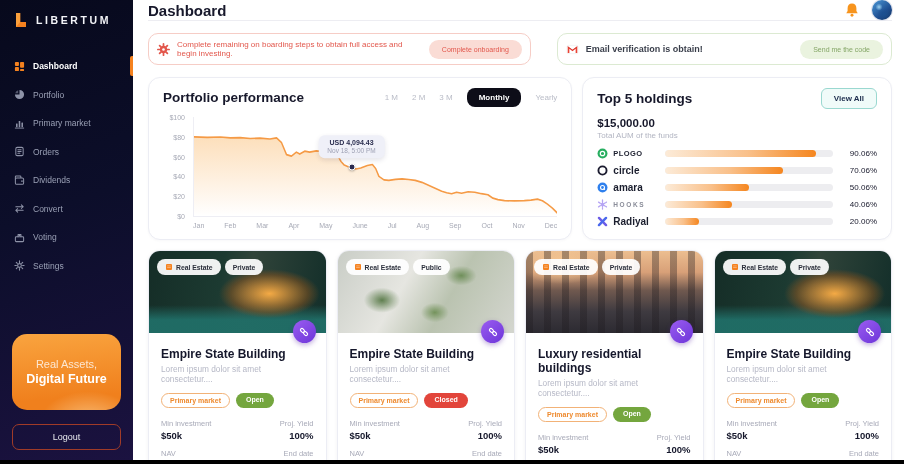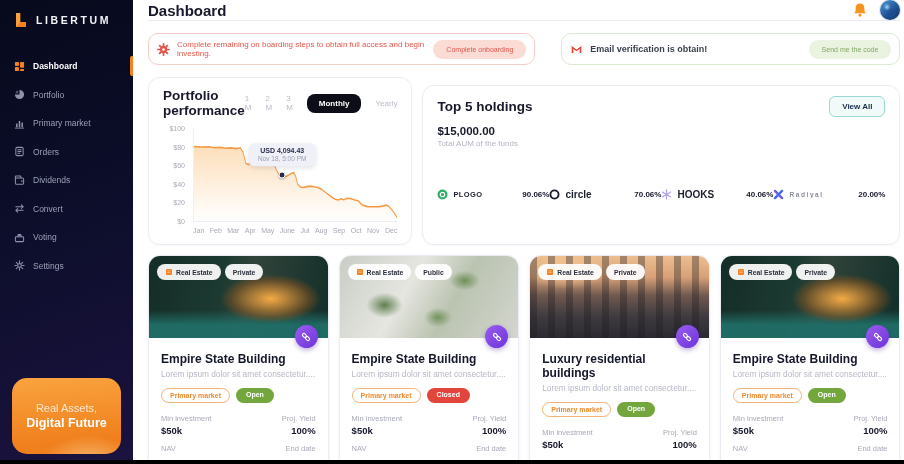--- a/index.html
+++ b/index.html
@@ -55,33 +55,33 @@
   .ylabels { width:30px; display:flex; flex-direction:column; justify-content:space-between; font-size:7px; color:#a7aab6; text-align:right; padding-right:8px; margin:-3px 0; }
   .plot { flex:1; position:relative; border-left:1px solid #eeeef4; border-bottom:1px solid #eeeef4; }
   .plot svg { position:absolute; inset:0; width:100%; height:100%; }
   .months { display:flex; justify-content:space-between; margin:5px 0 0 30px; font-size:7px; color:#a7aab6; }
   .tooltip { position:absolute; transform:translate(-50%,-112%); background:#eff0f8; border-radius:6px; padding:4px 9px; text-align:center; box-shadow:0 2px 5px rgba(30,30,70,.12); pointer-events:none; }
   .tt-val { font-size:7px; font-weight:800; color:#2a2d4e; }
   .tt-time { font-size:6.5px; color:#9ea1b4; margin-top:1px; }
   .dot { position:absolute; width:7px; height:7px; border-radius:50%; background:#2b2a4e; border:1.5px solid #fff; transform:translate(-50%,-50%); box-shadow:0 1px 2px rgba(0,0,0,.25); }
 
   
-  .holdings { flex:1; display:flex; flex-direction:column;margin-top:8px; }
+  .holdings { flex:1; display:flex; flex-direction:column; }
   .view-all { margin-left:auto; background:#f0fbf9; border:1px solid #9ad8d0; color:#1c2c4c; border-radius:6px; padding:5px 12px; font-size:8px; font-weight:700; cursor:pointer; font-family:inherit; }
   .aum { font-size:11.5px; font-weight:800; color:#17182b; margin-top:8px; }
   .aum-cap { font-size:8px; color:#b2b5c2; margin-top:2px; }
-  .hrows { display:flex; flex-direction:row; justify-content:space-between; flex:1; margin-top:8px; padding-bottom:2px; }
+  .hrows { display:flex; flex-direction:column; justify-content:space-between; flex:1; margin-top:8px; padding-bottom:2px; }
   .hrow { display:flex; align-items:center; }
   .hico { width:11px; height:11px; flex:0 0 11px; margin-right:5px; }
   .hname { width:46px; font-size:10px; color:#1b1e2e; font-weight:600; white-space:nowrap; overflow:hidden; }
   .hrow:nth-child(1) .hname { font-weight:800; letter-spacing:.4px; font-size:7.5px; }
   .hrow:nth-child(4) .hname { letter-spacing:1.6px; color:#8a8d99; font-size:6.5px; font-weight:700; }
   .bar-track { flex:1; height:7px; background:#ededf0; border-radius:4px; margin:0 10px 0 6px; overflow:hidden; }
   .bar-fill { height:100%; border-radius:4px; background:linear-gradient(90deg,#fcebd8 0%,#f9c08a 55%,#f5861f 100%); }
-  .hpct { width:34px; text-align:right; font-size:8px; font-weight:700; color:#17182b; }
+  .hpct { width:34px; text-align:right; font-size:8px; font-weight:400; color:#17182b; }
 
   
   .cards { display:flex; gap:10px; margin-top:10px; }
   .pcard { flex:1; border:1px solid #ecedf4; border-radius:12px; background:#fff; box-shadow:0 1px 4px rgba(20,20,60,.05); }
   .pimg { height:82px; border-radius:11px 11px 0 0; position:relative; }
   .img-villa-night { background:radial-gradient(70px 34px at 68% 52%, rgba(255,176,70,.95), rgba(140,85,30,.5) 55%, transparent 72%),linear-gradient(to top, rgba(32,110,103,.95) 0 16%, transparent 34%),linear-gradient(100deg,#152d27 0%,#1c3a31 40%,#31443a 55%,#122e29 100%); }
   .img-aerial { background:radial-gradient(26px 18px at 25% 60%, #5f7f4f, transparent 70%),radial-gradient(22px 14px at 70% 30%, #6f8f5a, transparent 70%),radial-gradient(20px 14px at 55% 75%, #74935c, transparent 70%),linear-gradient(120deg,#c9cdc6 0%,#e6e6e1 38%,#bac3b0 62%,#d4d6cf 100%); }
   .img-dusk { background:repeating-linear-gradient(90deg, rgba(30,26,30,.35) 0 7px, transparent 7px 18px),radial-gradient(60px 26px at 20% 18%, rgba(250,205,150,.9), transparent 70%),linear-gradient(to bottom,#ecbe90 0%,#d8a078 26%,#70594f 48%,#3e3a40 74%,#2c2a31 100%); }
   .ptags { position:absolute; top:8px; left:8px; display:flex; gap:4px; }
   .wpill { display:flex; align-items:center; gap:3px; background:rgba(255,255,255,.93); border-radius:9px; height:16px; padding:0 8px; font-size:6.8px; font-weight:700; color:#2c303c; }
@@ -173,20 +173,21 @@
             <path d="M6 1 v1.6 M6 9.4 v1.6 M1 6 h1.6 M9.4 6 H11 M2.5 2.5 l1.1 1.1 M8.4 8.4 l1.1 1.1 M2.5 9.5 l1.1-1.1 M8.4 3.6 l1.1-1.1"></path>
           </svg>
         <span>Settings</span>
       </div>
     </nav>
     <div class="side-spacer"></div>
     <div class="promo">
       <span class="promo-l1">Real Assets,</span>
       <span class="promo-l2">Digital Future</span>
     </div>
+    <button class="logout">Logout</button>
   </aside>
 
   <main class="main">
     <div class="topbar">
       <h1 class="page-title">Dashboard</h1>
       <div class="top-actions">
         <svg class="bell" viewBox="0 0 12 12">
             <path d="M6 1.1 c-2.1 0 -3.3 1.5 -3.3 3.5 v2.2 l-1 1.7 h8.6 l-1 -1.7 V4.6 c0 -2 -1.2 -3.5 -3.3 -3.5 z" fill="#f7941d"></path>
             <circle cx="6" cy="10" r="1.1" fill="#f7941d"></circle>
           </svg>
@@ -297,20 +298,32 @@
                 <circle cx="5" cy="5" r="3.7" fill="none" stroke="#1b1b2f" stroke-width="1.7"></circle>
               </svg>
             <span class="hname">circle</span>
             <div class="bar-track">
                 <div class="bar-fill" style="width: 70.06%;"></div>
               </div>
             <span class="hpct">70.06%</span>
           </div>
           <div class="hrow">
             <svg class="hico" viewBox="0 0 10 10">
+                <circle cx="5" cy="5" r="4.5" fill="#2f80ed"></circle>
+                <circle cx="5" cy="5" r="1.8" fill="none" stroke="#fff" stroke-width="1"></circle>
+                <circle cx="6.6" cy="6.4" r=".8" fill="#fff"></circle>
+              </svg>
+            <span class="hname">amara</span>
+            <div class="bar-track">
+                <div class="bar-fill" style="width: 50.06%;"></div>
+              </div>
+            <span class="hpct">50.06%</span>
+          </div>
+          <div class="hrow">
+            <svg class="hico" viewBox="0 0 10 10">
                 <g stroke="#b5a4f4" stroke-width="1.2" stroke-linecap="round" stroke-dasharray="1.6 1">
                   <path d="M5 .8 V9.2 M1.4 2.9 L8.6 7.1 M1.4 7.1 L8.6 2.9"></path>
                 </g>
               </svg>
             <span class="hname">HOOKS</span>
             <div class="bar-track">
                 <div class="bar-fill" style="width: 40.06%;"></div>
               </div>
             <span class="hpct">40.06%</span>
           </div>

